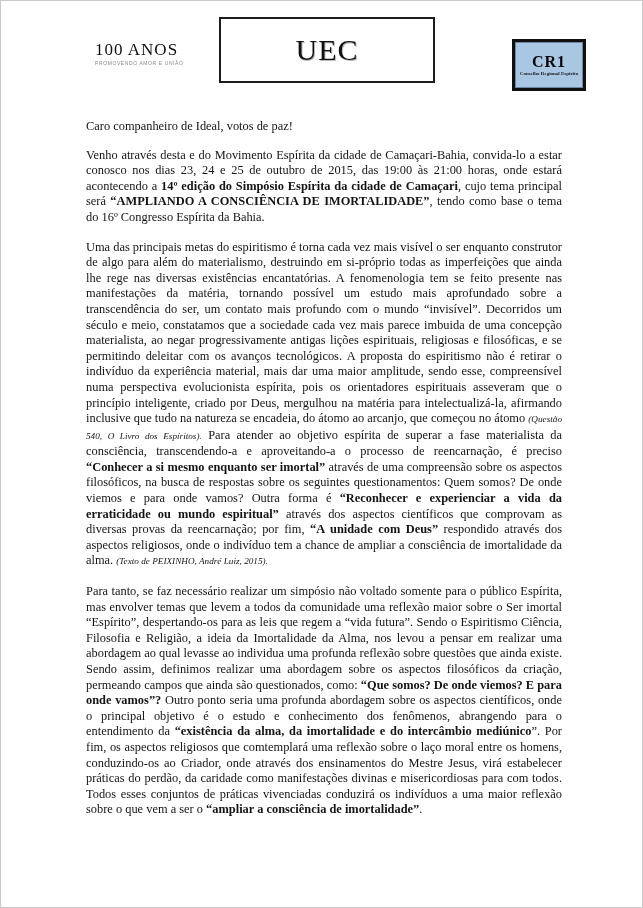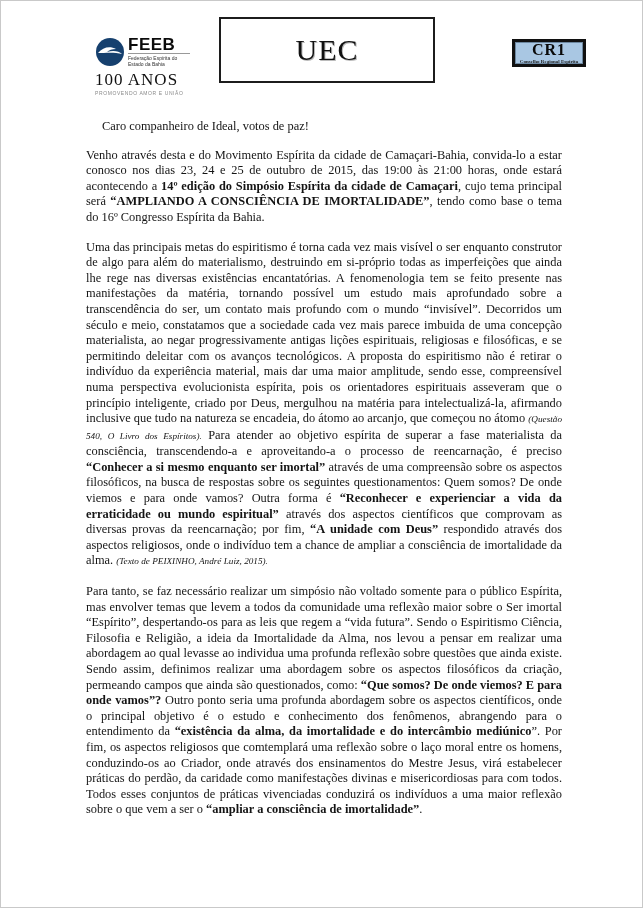--- a/index.html
+++ b/index.html
@@ -30,56 +30,44 @@
 
   .uec-box {
     position: absolute; left: 218px; top: 16px; width: 212px; height: 62px;
     border: 2px solid #1c1c1c; background: #fff;
     display: flex; flex-direction: row; align-items: center; justify-content: center;
   }
   .uec-acronym { font-family: "Liberation Serif", serif; font-size: 30px; line-height: 30px; color: #111; text-shadow: 1px 1px 0 #bbb; letter-spacing: 1px; }
   .uec-name { font-family: "Liberation Serif", serif; font-size: 10.5px; letter-spacing: 2.4px; color: #4f4f4f; margin-top: 3px; white-space: nowrap; }
 
   .cr-box {
-    position: absolute; left: 511px; top: 38px; width: 74px; height: 28px;
+    position: absolute; left: 511px; top: 38px; width: 74px; height: 52px;
     border: 3px solid #101010; background: #a9c7e3;
     box-sizing: border-box;
     display: flex; flex-direction: column; align-items: center; justify-content: center;
     box-shadow: inset 0 0 0 1px #6c87a0;
   }
   .cr-acronym { font-family: "Liberation Serif", serif; font-weight: bold; font-size: 16px; line-height: 15px; color: #0a0a0a; letter-spacing: 1px; }
   .cr-name { font-family: "Liberation Serif", serif; font-weight: bold; font-size: 5px; color: #1a1a1a; margin-top: 2px; white-space: nowrap; }
 
   
   .letter-body { padding: 14px 80px 0 85px; }
-  .salutation { font-size: 12.4px; line-height: 15.6px; margin: 0 0 13px 16px; }
+  .salutation { font-size: 12.4px; line-height: 15.6px; margin: 0 0 13px 0; }
   .para { font-size: 12.4px; line-height: 15.6px; text-align: justify; margin: 12px 0 14px 0; }
   .run-b { font-weight: bold; }
   .run-cite { font-size: 9.2px; font-style: italic; }
 </style>
 </head>
 <body>
 
 <div class="page">
 
   <header class="letterhead">
 
     <div class="feeb">
-      <div class="feeb-top">
-        <span class="feeb-circle">
-          <svg width="30" height="30" viewBox="0 0 30 30" aria-hidden="true">
-            <circle cx="15" cy="15" r="14" fill="#16406e"></circle>
-            <path d="M3 16 C8 10, 15 9, 21 12 C17 12, 14 13, 12 15 C18 13, 24 14, 27 17 C20 15, 10 16, 3 16 Z" fill="#ffffff"></path>
-          </svg>
-        </span>
-        <span class="feeb-right">
-          <span class="feeb-acronym">FEEB</span>
-          <span class="feeb-org">Federação Espírita do Estado da Bahia</span>
-        </span>
-      </div>
       <div class="feeb-anos">100 ANOS</div>
       <div class="feeb-motto">PROMOVENDO AMOR E UNIÃO</div>
     </div>
 
     <div class="uec-box">
       <div class="uec-acronym">UEC</div>
     </div>
 
     <div class="cr-box">
       <div class="cr-acronym">CR1</div>

